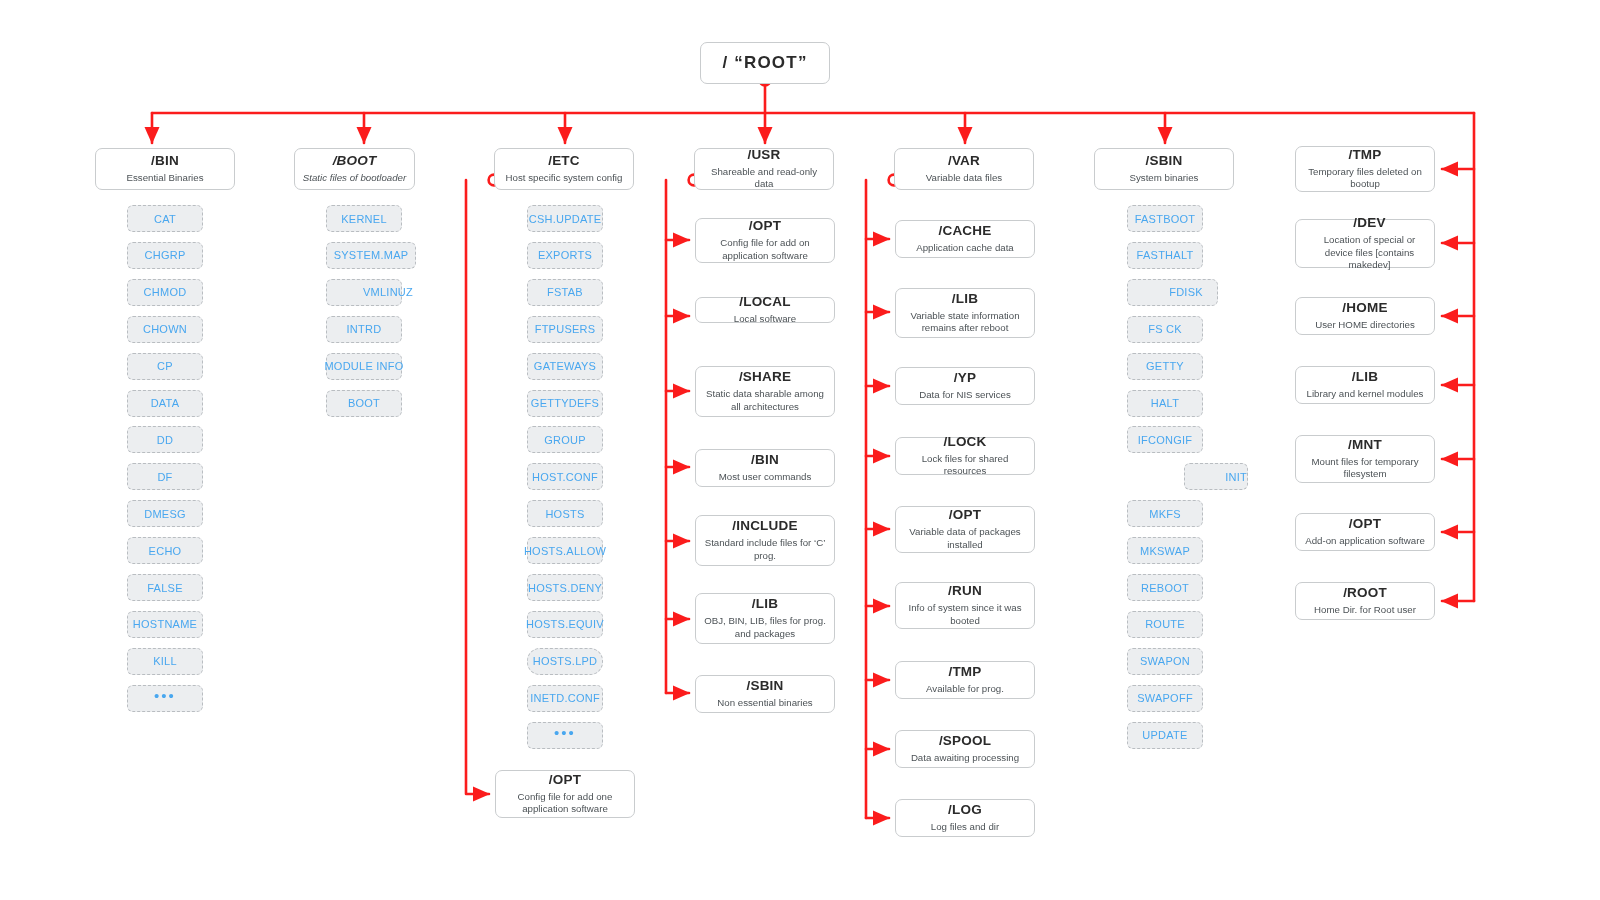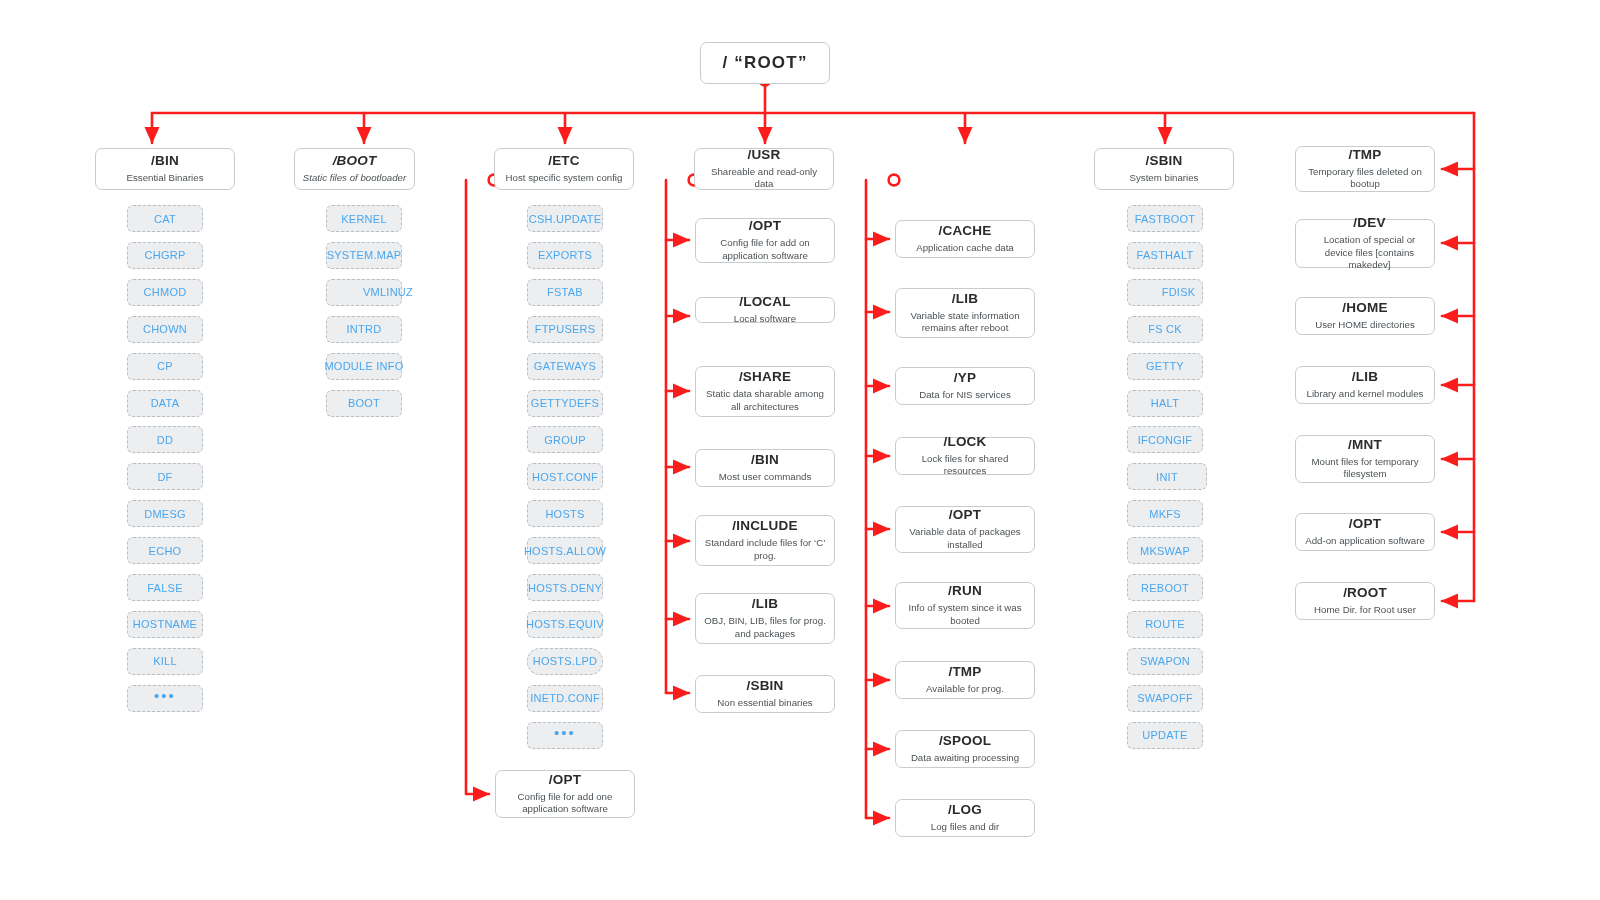--- a/index.html
+++ b/index.html
@@ -154,20 +154,24 @@
     <div class="d">Static files of bootloader</div>
   </div>
   <div class="dbox" style="left:494px; top:148px; width:140px; height:42px;">
     <div class="t">/ETC</div>
     <div class="d">Host specific system config</div>
   </div>
   <div class="dbox" style="left:694px; top:148px; width:140px; height:42px;">
     <div class="t">/USR</div>
     <div class="d">Shareable and read-only data</div>
   </div>
+  <div class="dbox" style="left:894px; top:148px; width:140px; height:42px;">
+    <div class="t">/VAR</div>
+    <div class="d">Variable data files</div>
+  </div>
   <div class="dbox" style="left:1094px; top:148px; width:140px; height:42px;">
     <div class="t">/SBIN</div>
     <div class="d">System binaries</div>
   </div>
 
   <div id="chip-layer">
       <div class="chip" style="left: 127px; top: 205px; width: 76px; height: 27px; align-items: center;">
         <span>CAT</span>
       </div>
       <div class="chip" style="left: 127px; top: 241.9px; width: 76px; height: 27px;">
@@ -205,21 +209,21 @@
       </div>
       <div class="chip" style="left: 127px; top: 647.8px; width: 76px; height: 27px;">
         <span>KILL</span>
       </div>
       <div class="chip dots" style="left: 127px; top: 684.7px; width: 76px; height: 27px;">
         <span>•••</span>
       </div>
       <div class="chip" style="left: 326px; top: 205px; width: 76px; height: 27px;">
         <span>KERNEL</span>
       </div>
-      <div class="chip" style="left: 326px; top: 241.9px; width: 76px; height: 27px;">
+      <div class="chip" style="left: 326px; top: 241.9px; width: 90px; height: 27px;">
         <span>SYSTEM.MAP</span>
       </div>
       <div class="chip" style="left: 326px; top: 278.8px; width: 76px; height: 27px; padding-left: 48px;">
         <span>VMLINUZ</span>
       </div>
       <div class="chip" style="left: 326px; top: 315.7px; width: 76px; height: 27px;">
         <span>INTRD</span>
       </div>
       <div class="chip" style="left: 326px; top: 352.6px; width: 76px; height: 27px;">
         <span>MODULE INFO</span>
@@ -271,36 +275,36 @@
       </div>
       <div class="chip dots" style="left: 527px; top: 721.6px; width: 76px; height: 27px;">
         <span>•••</span>
       </div>
       <div class="chip" style="left: 1127px; top: 205px; width: 76px; height: 27px; justify-content: center;">
         <span>FASTBOOT</span>
       </div>
       <div class="chip" style="left: 1127px; top: 241.9px; width: 76px; height: 27px;">
         <span>FASTHALT</span>
       </div>
-      <div class="chip" style="left: 1127px; top: 278.8px; width: 76px; height: 27px; padding-left: 27px;">
+      <div class="chip" style="left: 1127px; top: 278.8px; width: 91px; height: 27px; padding-left: 27px;">
         <span>FDISK</span>
       </div>
       <div class="chip" style="left: 1127px; top: 315.7px; width: 76px; height: 27px;">
         <span>FS CK</span>
       </div>
       <div class="chip" style="left: 1127px; top: 352.6px; width: 76px; height: 27px;">
         <span>GETTY</span>
       </div>
       <div class="chip" style="left: 1127px; top: 389.5px; width: 76px; height: 27px;">
         <span>HALT</span>
       </div>
       <div class="chip" style="left: 1127px; top: 426.4px; width: 76px; height: 27px;">
         <span>IFCONGIF</span>
       </div>
-      <div class="chip" style="left: 1127px; top: 463.3px; width: 80px; height: 27px;">
+      <div class="chip" style="left: 1184px; top: 463.3px; width: 64px; height: 27px; justify-content: flex-end;">
         <span>INIT</span>
       </div>
       <div class="chip" style="left: 1127px; top: 500.2px; width: 76px; height: 27px;">
         <span>MKFS</span>
       </div>
       <div class="chip" style="left: 1127px; top: 537.1px; width: 76px; height: 27px;">
         <span>MKSWAP</span>
       </div>
       <div class="chip" style="left: 1127px; top: 574px; width: 76px; height: 27px;">
         <span>REBOOT</span>

